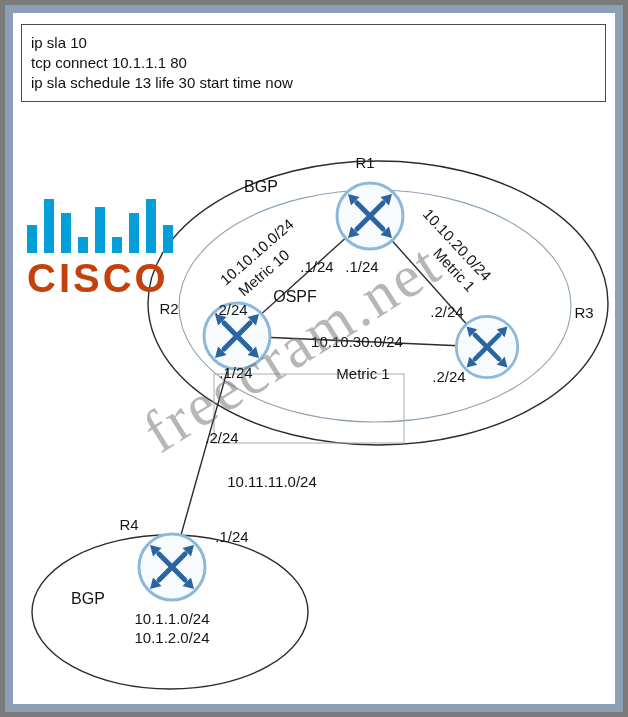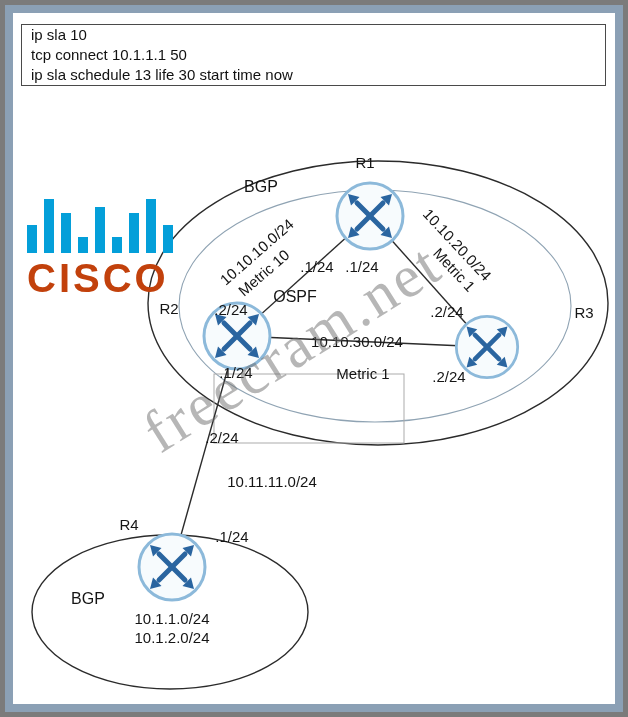--- a/index.html
+++ b/index.html
@@ -4,21 +4,21 @@
 <style>
   html,body{margin:0;padding:0;background:#fff;}
   body{width:628px;height:717px;font-family:"Liberation Sans",sans-serif;}
   .frame-outer{width:628px;height:717px;box-sizing:border-box;background:#7b7b7b;padding:5px;}
   .frame-inner{width:100%;height:100%;box-sizing:border-box;background:#8ba0b5;padding:8px;}
   .content{width:100%;height:100%;background:#ffffff;position:relative;overflow:hidden;}
   .diagram{position:absolute;left:0;top:0;width:602px;height:691px;}
   .cmdbox{
     position:absolute;left:8px;top:11px;width:585px;box-sizing:border-box;
     border:1px solid #4a4a4a;background:#fff;
-    padding:0 9px;font-size:15px;line-height:20px;color:#111;
+    padding:8px 9px;font-size:15px;line-height:20px;color:#111;
   }
   .cisco-logo{position:absolute;left:14px;top:186px;width:170px;}
   .bars{display:flex;align-items:flex-end;height:54px;gap:7px;}
   .bars span{display:block;width:10px;background:#049fd9;}
   .b1{height:28px}.b2{height:54px}.b3{height:40px}.b4{height:16px}.b5{height:46px}
   .b6{height:16px}.b7{height:40px}.b8{height:54px}.b9{height:28px}
   .cisco-text{
     margin-top:3px;font-size:40px;font-weight:700;letter-spacing:3px;
     color:#c2410c;line-height:44px;
   }
@@ -100,21 +100,21 @@
         <text x="219" y="529" text-anchor="middle">.1/24</text>
 
         <text x="159" y="611" text-anchor="middle">10.1.1.0/24</text>
         <text x="159" y="630" text-anchor="middle">10.1.2.0/24</text>
 
         <text class="watermark" x="279" y="355" text-anchor="middle" transform="rotate(-32 279 334)">freecram.net</text>
       </svg>
 
       <div class="cmdbox">
         <div>ip sla 10</div>
-        <div>tcp connect 10.1.1.1 50</div>
+        <div>tcp connect 10.1.1.1 80</div>
         <div>ip sla schedule 13 life 30 start time now</div>
       </div>
 
       <div class="cisco-logo">
         <div class="bars">
           <span class="b1"></span>
             <span class="b2"></span>
             <span class="b3"></span>
           <span class="b4"></span>
             <span class="b5"></span>

